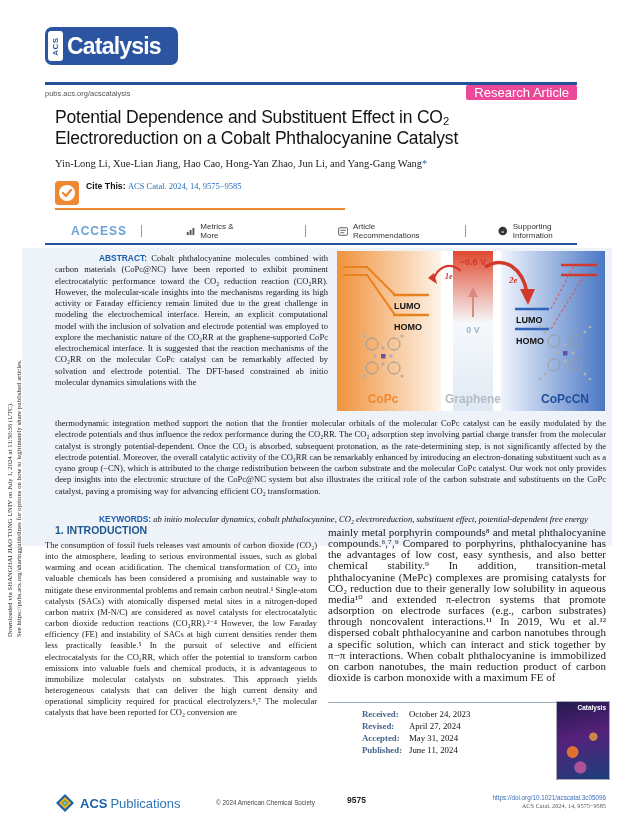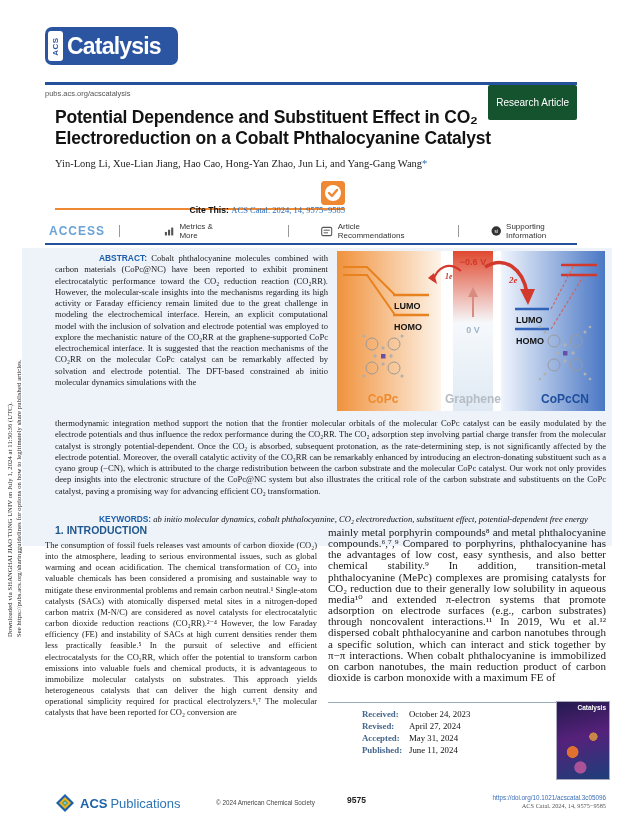--- a/index.html
+++ b/index.html
@@ -13,44 +13,44 @@
 
   
   #logo{position:absolute;left:45px;top:27px;width:133px;height:38px;background:#2b55a0;
     border-radius:7px;display:flex;align-items:center;}
   #logo-acs{width:15px;height:30px;background:#fff;border-radius:3px;margin-left:3px;
     display:flex;align-items:center;justify-content:center;}
   #logo-acs span{transform:rotate(-90deg);font-weight:bold;color:#2b55a0;font-size:8px;letter-spacing:0.5px;}
   #logo-name{color:#fff;font-weight:bold;font-size:23px;letter-spacing:-0.8px;margin-left:4px;}
   #header-rule{position:absolute;left:45px;top:82px;width:532px;height:3px;background:#24519c;}
   #journal-url{position:absolute;left:45px;top:89px;font-size:7.5px;color:#555;}
-  #research-article-badge{position:absolute;right:56px;top:85px;background:#14532d;color:#fff;
-    font-size:10px;padding:12px 8px;border-radius:2px;}
-
-  #article-title{position:absolute;left:55px;top:107px;width:530px;font-weight:bold;
+  #research-article-badge{position:absolute;right:56px;top:85px;background:#ec4899;color:#fff;
+    font-size:13px;padding:0 8px;border-radius:2px;}
+
+  #article-title{position:absolute;left:55px;top:107px;width:530px;font-weight:normal;
     font-size:17.5px;line-height:21px;color:#131313;letter-spacing:-0.2px;}
   #authors{position:absolute;left:55px;top:158px;font-size:10.5px;color:#1c1c1c;}
   #authors .mark{color:#2b6cb8;}
 
   
   #cite-bar{position:absolute;left:55px;top:181px;width:290px;border-bottom:2.5px solid #ef8833;
-    height:27px;display:flex;align-items:flex-end;flex-direction:column;}
+    height:27px;display:flex;align-items:flex-start;}
   #cite-icon{width:24px;height:24px;border-radius:4px;background:#ef8833;flex:0 0 24px;}
   #cite-text{font-size:8.5px;color:#111;margin-left:7px;}
   #cite-text b{font-size:8.7px;}
   #cite-text .ref{color:#2b6cb8;}
   #read-online{position:absolute;left:345px;top:181px;width:84px;border-bottom:2.5px solid #1f5aa8;
     height:27px;display:flex;align-items:center;}
   #read-online .txt{color:#1f5aa8;font-weight:bold;font-size:9.5px;margin-left:6px;}
   #ro-icon{width:24px;height:24px;border-radius:4px;background:#1f5aa8;flex:0 0 24px;}
 
   
   #access-bar{position:absolute;left:45px;top:219px;width:532px;height:24px;
     border-bottom:2px solid #24519c;display:flex;align-items:center;}
-  #access-word{color:#6ba3d6;font-weight:bold;font-size:12px;letter-spacing:1px;margin-left:4px;}
+  #access-word{color:#6ba3d6;font-weight:bold;font-size:12px;letter-spacing:1px;margin-left:26px;}
   .abar-sep{width:1px;height:12px;background:#999;margin:0 14px;}
   .abar-item{display:flex;align-items:center;font-size:8px;color:#333;}
   .abar-item svg{margin-right:5px;}
 
   
   #abstract-section{position:absolute;left:22px;top:248px;width:590px;height:298px;background:#eef3fa;}
   #abs-p1{position:absolute;left:33px;top:5px;width:273px;height:163px;overflow:hidden;
     font-size:8.6px;line-height:11.25px;text-align:justify;color:#1a1a1a;}
   .blue-label{color:#1a5dab;font-weight:bold;font-family:"Liberation Sans",sans-serif;font-size:8.4px;margin-left:44px;}
   #fig-box{position:absolute;left:315px;top:3px;width:268px;height:160px;background:#ffffff;}

